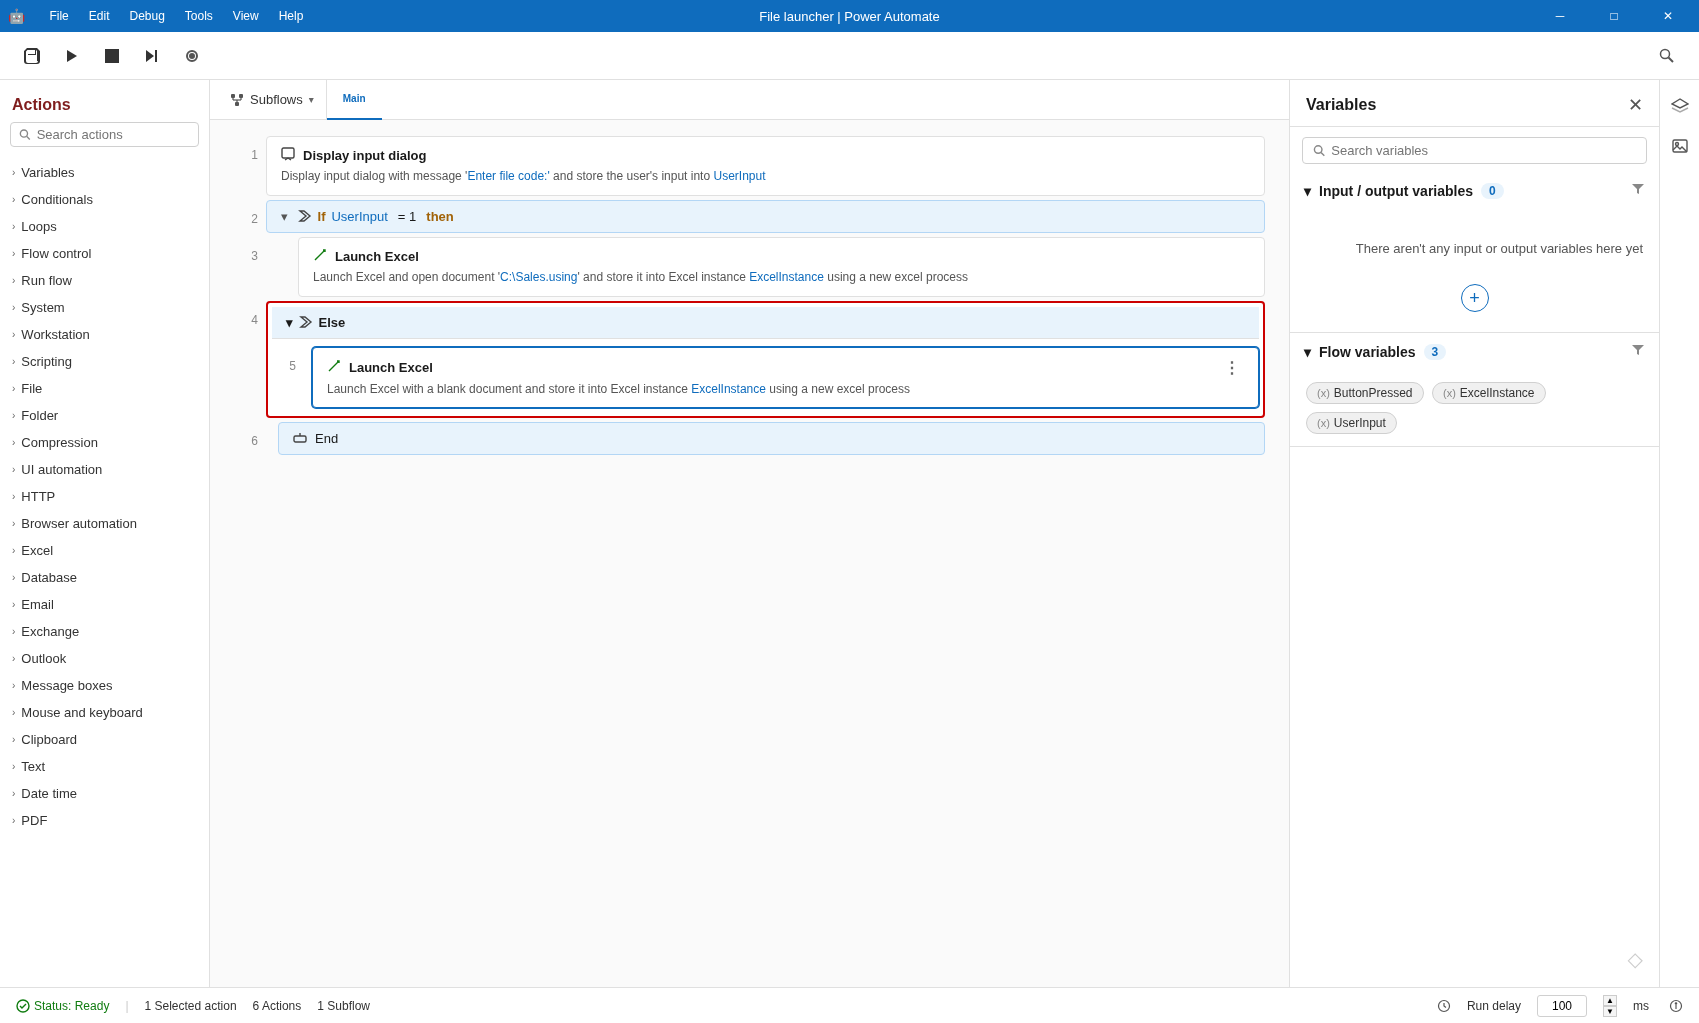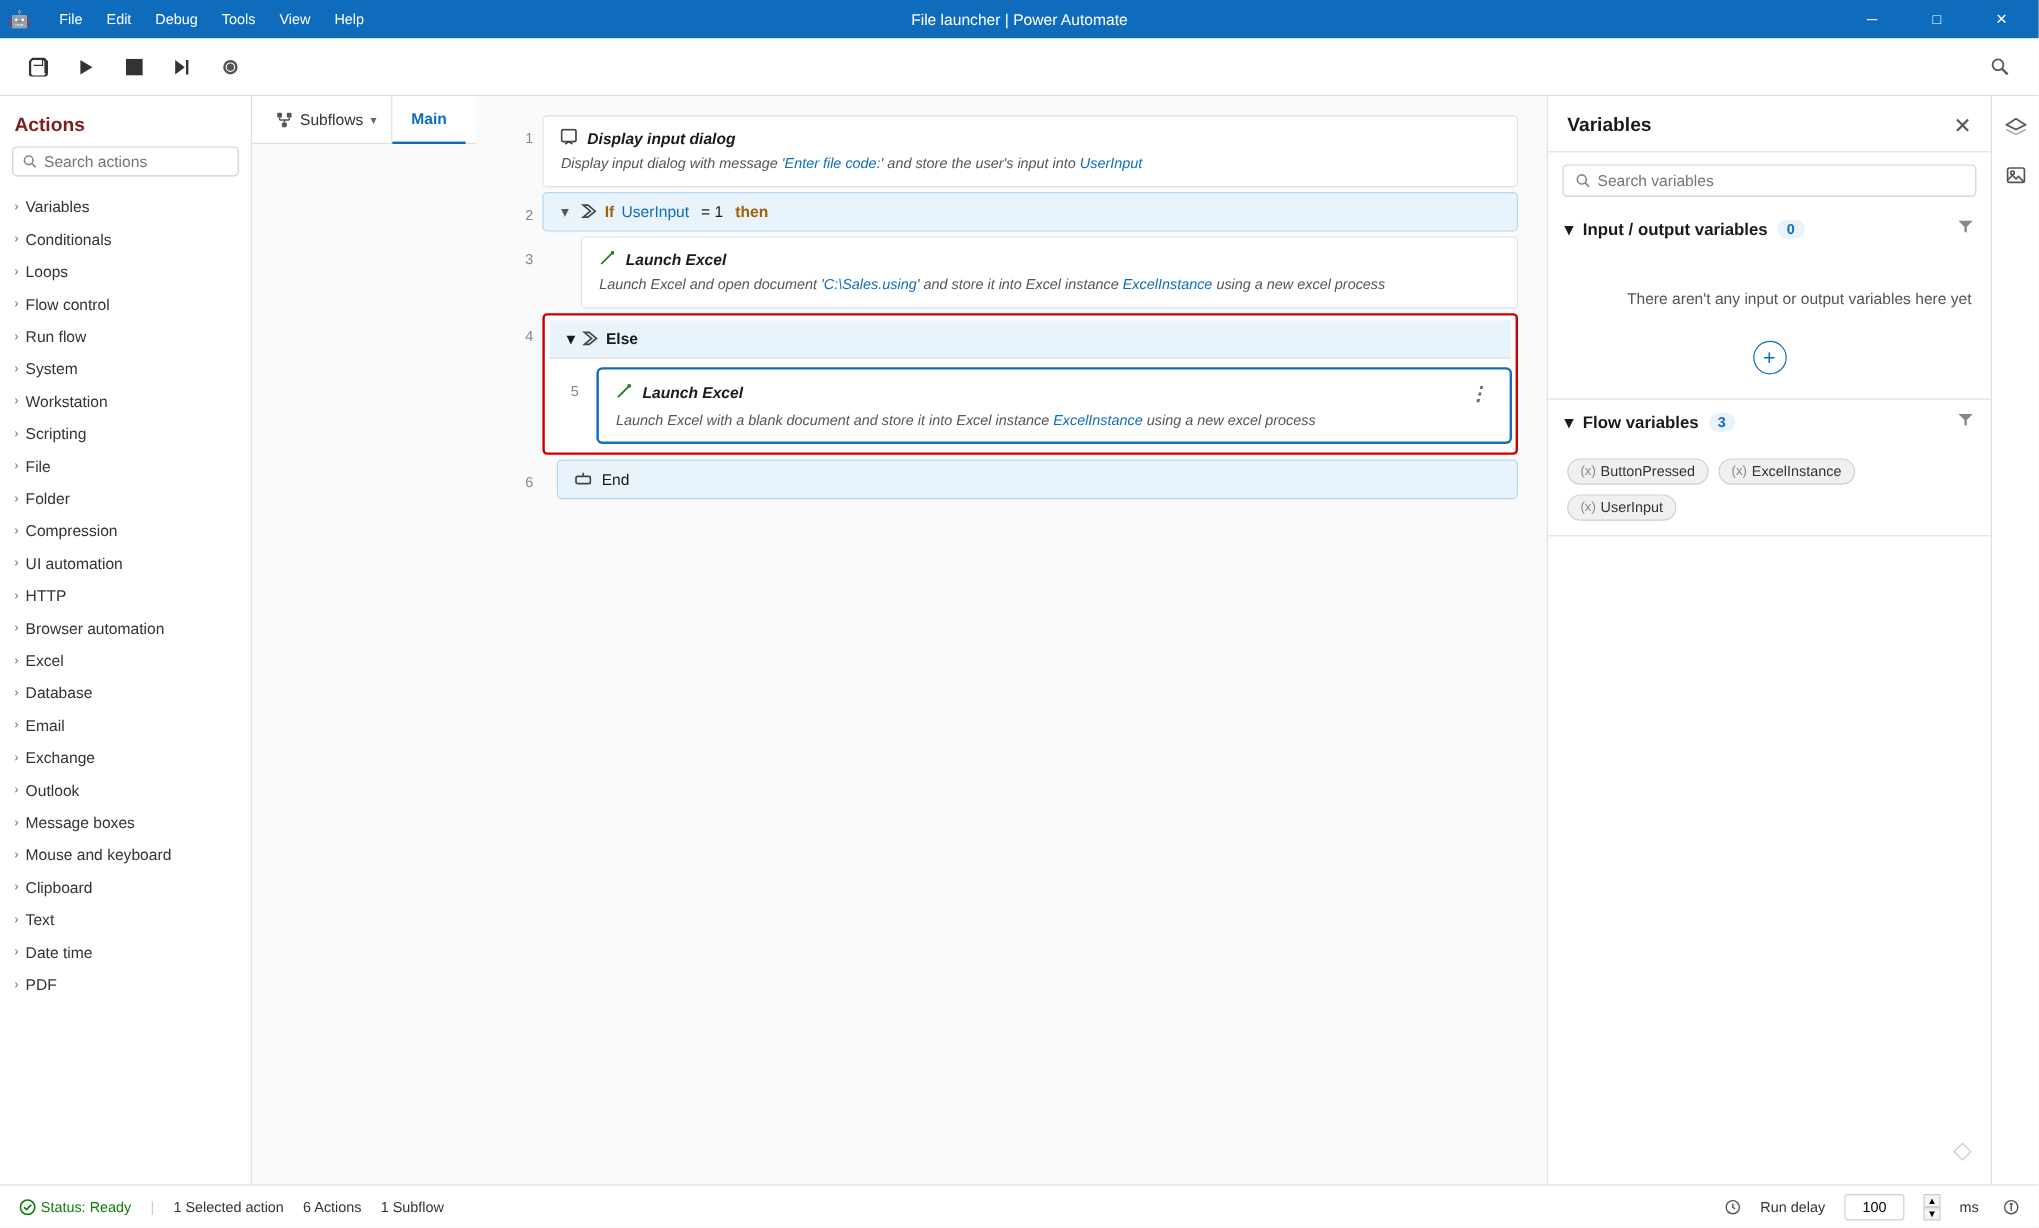--- a/index.html
+++ b/index.html
@@ -105,21 +105,21 @@
       cursor: pointer;
       gap: 6px;
     }
     .action-item .chevron { font-size: 10px; color: #666; }
 
     
     .canvas-area {
       flex: 1;
       background: #fafafa;
       display: flex;
-      flex-direction: row;
+      flex-direction: column;
       overflow: hidden;
     }
 
     
     .subflows-bar {
       height: 40px;
       background: #ffffff;
       border-bottom: 1px solid #e0e0e0;
       display: flex;
       align-items: center;
@@ -129,21 +129,21 @@
     .subflows-btn {
       display: flex; align-items: center; gap: 6px;
       padding: 0 12px; height: 40px;
       border: none; background: transparent;
       cursor: pointer; font-size: 13px; color: #333;
       border-right: 1px solid #e0e0e0;
     }
     .tab-item {
       height: 40px; display: flex; align-items: center;
       padding: 0 16px;
-      font-size: 13px;
+      font-size: 10px;
       cursor: pointer;
       border-bottom: 2px solid transparent;
       color: #555;
     }
     .tab-item.active {
       border-bottom: 2px solid #0f6cbd;
       color: #0f6cbd;
       font-weight: 600;
     }
 
@@ -169,21 +169,20 @@
       text-align: right;
     }
     .step-card {
       flex: 1;
       background: white;
       border: 1px solid #e0e0e0;
       border-radius: 4px;
       padding: 10px 14px;
       min-height: 48px;
       cursor: pointer;
-      font-style: italic;
     }
     .step-card.selected { border-color: #0f6cbd; box-shadow: 0 0 0 1px #0f6cbd; }
 
     .step-title-row {
       display: flex; align-items: center; gap: 8px;
       font-size: 13px; font-weight: 600; color: #1a1a1a;
       margin-bottom: 4px;
     }
     .step-desc { font-size: 12px; color: #555; line-height: 1.4; }
     .step-desc .highlight { color: #0f6cbd; }

